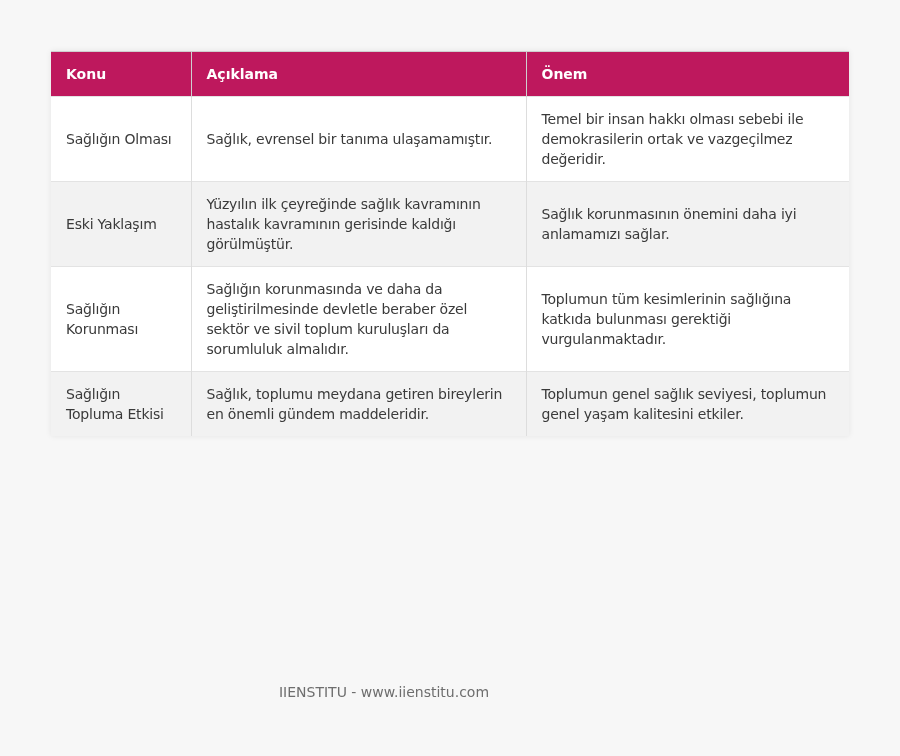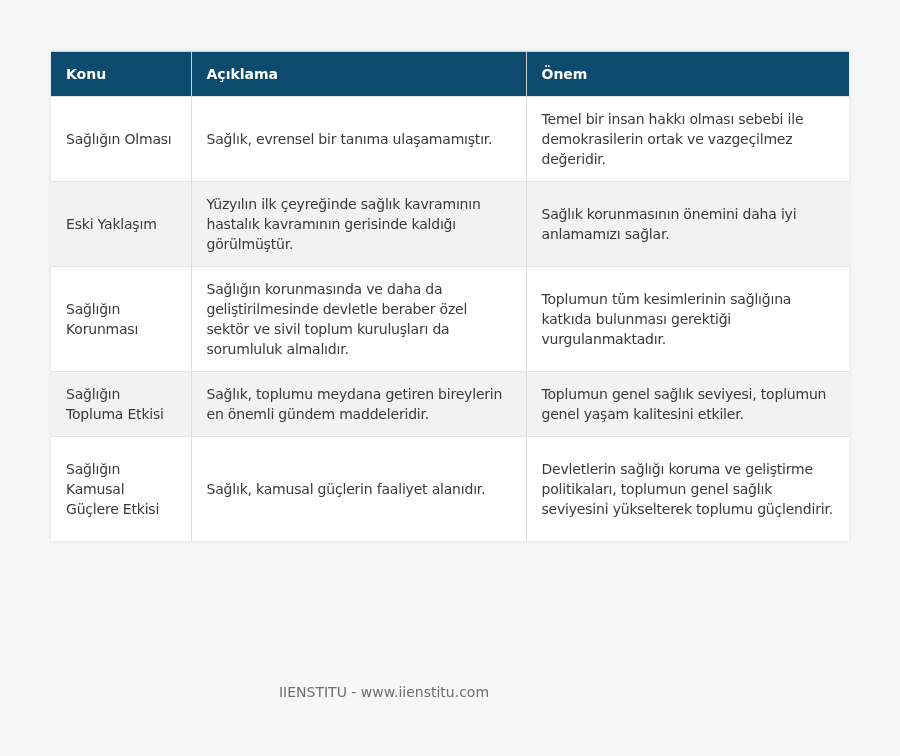--- a/index.html
+++ b/index.html
@@ -35,21 +35,21 @@
     }
     table {
       border-collapse: collapse;
       width: 798px;
       table-layout: fixed;
     }
     col.c1 { width: 140px; }
     col.c2 { width: 335px; }
     col.c3 { width: 323px; }
     thead th {
-      background: #0c4a6e;
+      background: #be185d;
       color: #ffffff;
       font-weight: bold;
       font-size: 14px;
       text-align: left;
       height: 45px;
       padding: 9px 15px;
       border-top: 1px solid #cfcfcf;
       border-left: 1px solid #cfcfcf;
       box-sizing: border-box;
       margin-left: 36px;
@@ -116,22 +116,17 @@
       <tr class="r3">
         <td>Sağlığın Korunması</td>
         <td>Sağlığın korunmasında ve daha da geliştirilmesinde devletle beraber özel sektör ve sivil toplum kuruluşları da sorumluluk almalıdır.</td>
         <td>Toplumun tüm kesimlerinin sağlığına katkıda bulunması gerektiği vurgulanmaktadır.</td>
       </tr>
       <tr class="r5">
         <td>Sağlığın Topluma Etkisi</td>
         <td>Sağlık, toplumu meydana getiren bireylerin en önemli gündem maddeleridir.</td>
         <td>Toplumun genel sağlık seviyesi, toplumun genel yaşam kalitesini etkiler.</td>
       </tr>
-      <tr class="r6">
-        <td>Sağlığın Kamusal Güçlere Etkisi</td>
-        <td>Sağlık, kamusal güçlerin faaliyet alanıdır.</td>
-        <td>Devletlerin sağlığı koruma ve geliştirme politikaları, toplumun genel sağlık seviyesini yükselterek toplumu güçlendirir.</td>
-      </tr>
     </tbody>
   </table>
 </div>
 
 <div class="footer">IIENSTITU - www.iienstitu.com</div>
 
 </body></html>

